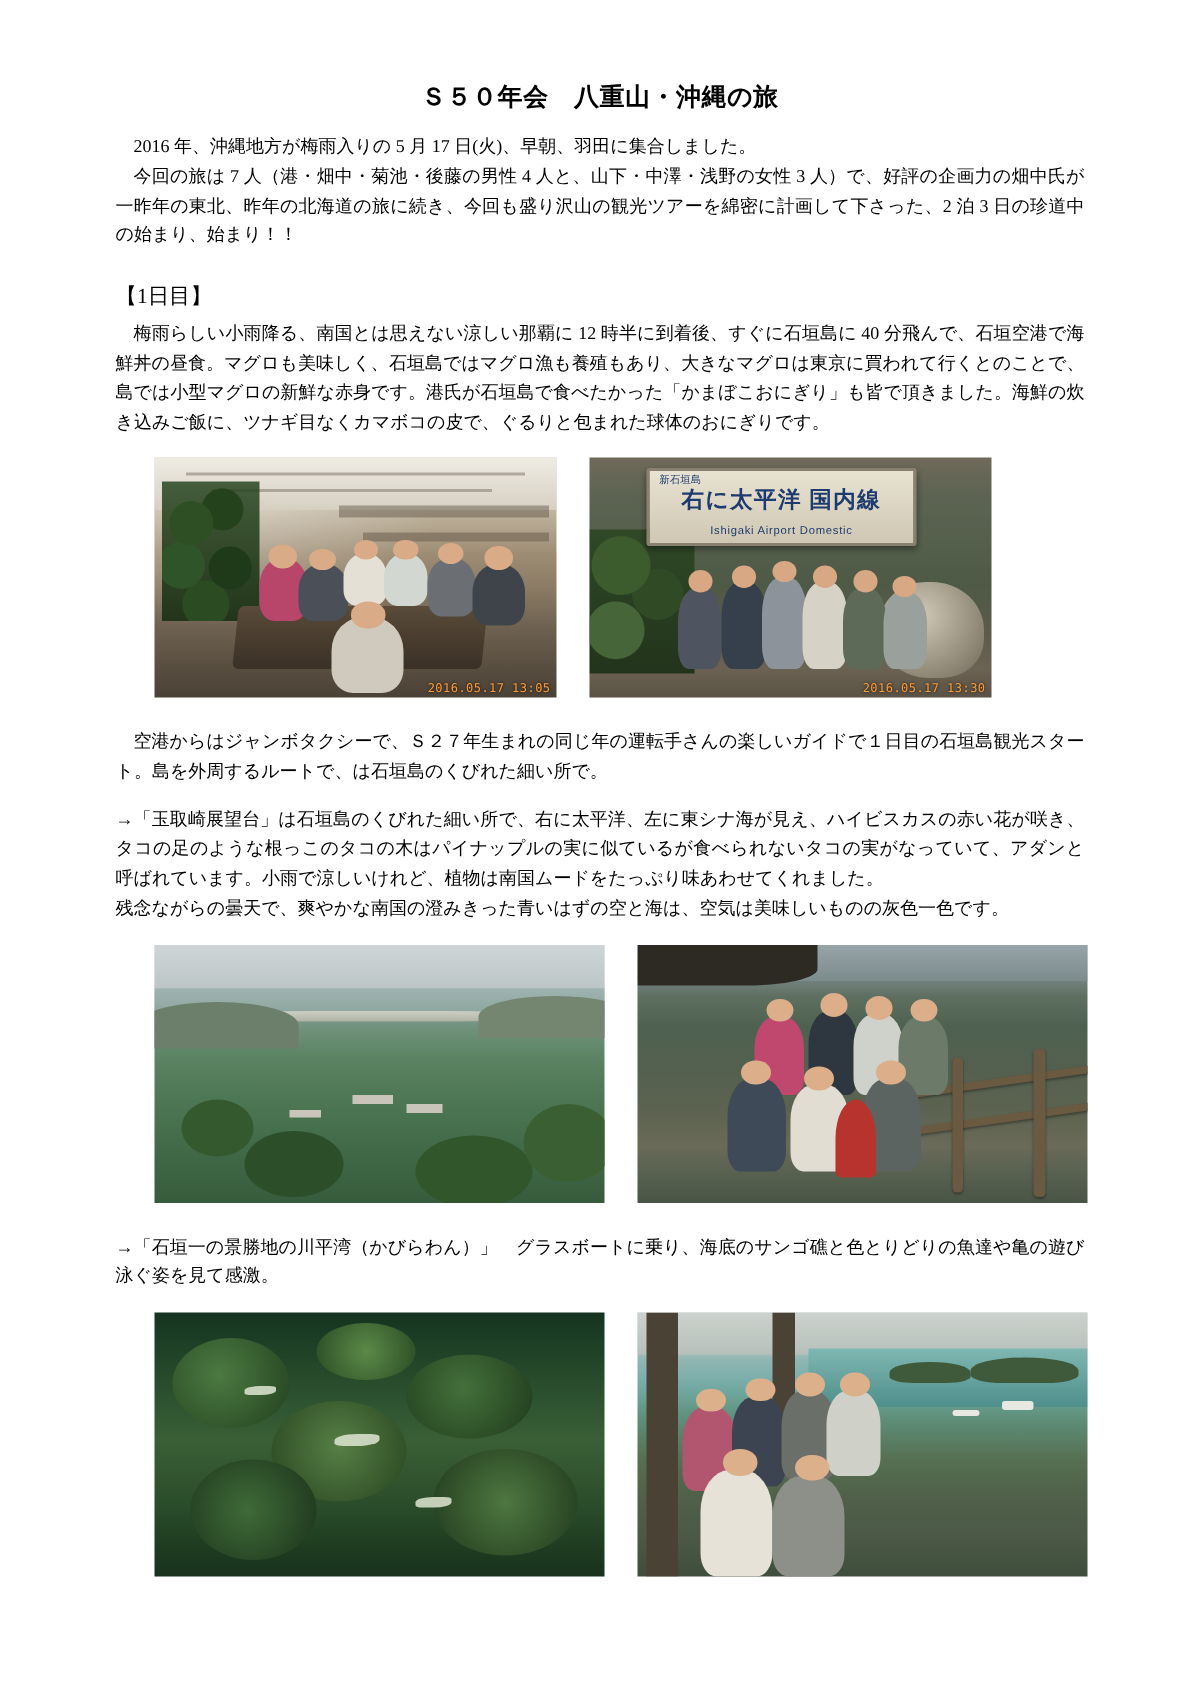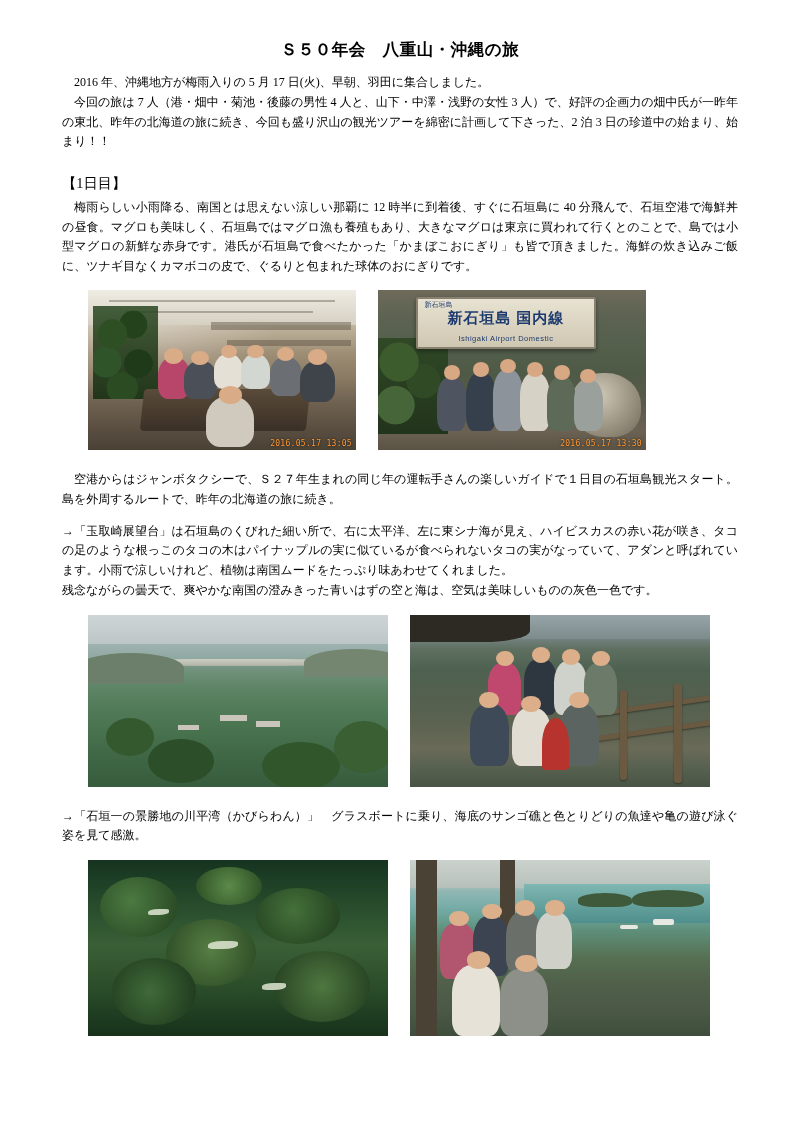--- a/index.html
+++ b/index.html
@@ -11,21 +11,21 @@
     width: 800px;
     height: 1132px;
     font-family: "Liberation Serif", "DejaVu Serif", serif;
     color: #000000;
     overflow: hidden;
   }
   .page {
     position: relative;
     width: 800px;
     height: 1132px;
-    padding: 0;
+    padding: 15px;
     box-sizing: border-box;
   }
   .doc-body {
     padding: 38px 62px 0 62px;
     box-sizing: border-box;
   }
   .doc-title {
     text-align: center;
     font-size: 16.5px;
     font-weight: bold;
@@ -323,42 +323,42 @@
         <div class="head" style="left:82%;top:37%;width:7%;height:9.5%;"></div>
         <div class="person" style="left:44%;top:66%;width:18%;height:32%;background:#cfcabd;"></div>
         <div class="head" style="left:49%;top:60%;width:8.5%;height:11%;"></div>
         <span class="stamp">2016.05.17 13:05</span>
       </div>
 
       <div class="photo ph-airport" style="width:268px;height:160px;">
         <div class="foliage"></div>
         <div class="signboard">
           <div class="sign-top">新石垣島</div>
-          <div class="sign-jp">新石垣島 国内線</div>
+          <div class="sign-jp">右に太平洋 国内線</div>
           <div class="sign-en">Ishigaki  Airport  Domestic</div>
         </div>
         <div class="rock"></div>
 
         <div class="person" style="left:22%;top:54%;width:11%;height:34%;background:#4e5560;"></div>
         <div class="head" style="left:24.5%;top:47%;width:6%;height:9%;"></div>
         <div class="person" style="left:33%;top:52%;width:11%;height:36%;background:#36404d;"></div>
         <div class="head" style="left:35.5%;top:45%;width:6%;height:9%;"></div>
         <div class="person" style="left:43%;top:50%;width:11%;height:38%;background:#8c939a;"></div>
         <div class="head" style="left:45.5%;top:43%;width:6%;height:9%;"></div>
         <div class="person" style="left:53%;top:52%;width:11%;height:36%;background:#d6d2c6;"></div>
         <div class="head" style="left:55.5%;top:45%;width:6%;height:9%;"></div>
         <div class="person" style="left:63%;top:54%;width:11%;height:34%;background:#5d6a58;"></div>
         <div class="head" style="left:65.5%;top:47%;width:6%;height:9%;"></div>
         <div class="person" style="left:73%;top:56%;width:11%;height:32%;background:#9aa09b;"></div>
         <div class="head" style="left:75.5%;top:49%;width:6%;height:9%;"></div>
         <span class="stamp">2016.05.17 13:30</span>
       </div>
     </div>
 
-    <p class="para indent gap-top-lg">空港からはジャンボタクシーで、Ｓ２７年生まれの同じ年の運転手さんの楽しいガイドで１日目の石垣島観光スタート。島を外周するルートで、昨年の北海道の旅に続き。</p>
+    <p class="para indent gap-top-lg">空港からはジャンボタクシーで、Ｓ２７年生まれの同じ年の運転手さんの楽しいガイドで１日目の石垣島観光スタート。島を外周するルートで、は石垣島のくびれた細い所で。</p>
     <p class="para gap-top">→「玉取崎展望台」は石垣島のくびれた細い所で、右に太平洋、左に東シナ海が見え、ハイビスカスの赤い花が咲き、タコの足のような根っこのタコの木はパイナップルの実に似ているが食べられないタコの実がなっていて、アダンと呼ばれています。小雨で涼しいけれど、植物は南国ムードをたっぷり味あわせてくれました。</p>
     <p class="para">残念ながらの曇天で、爽やかな南国の澄みきった青いはずの空と海は、空気は美味しいものの灰色一色です。</p>
 
     <div class="photo-row">
       <div class="photo ph-overlook" style="width:300px;height:172px;">
         <div class="sky"></div>
         <div class="sea"></div>
         <div class="shore"></div>
         <div class="hill" style="left:-4%;top:22%;width:36%;height:18%;background:#6b7f6a;"></div>
         <div class="hill" style="right:-6%;top:20%;width:34%;height:16%;background:#74866f;"></div>

